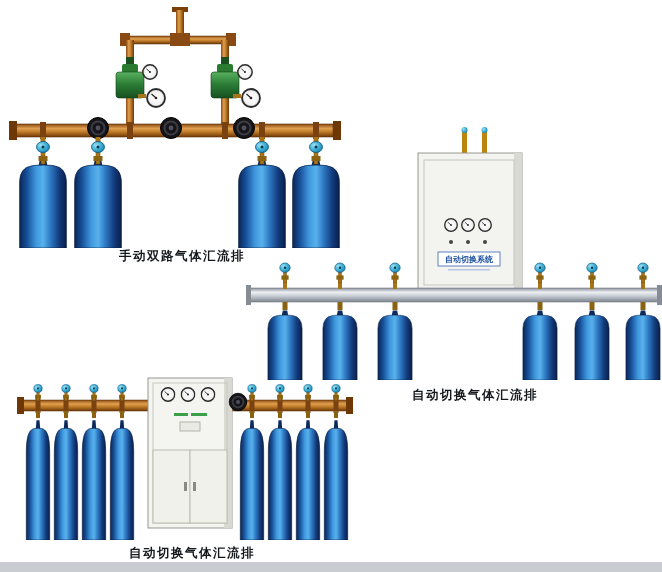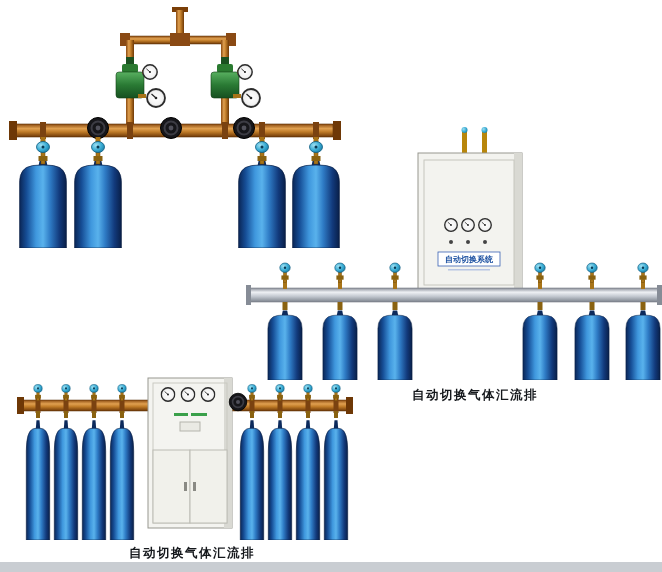--- a/index.html
+++ b/index.html
@@ -250,17 +250,18 @@
       <rect x="179" y="41" width="16" height="3" fill="#3aa04a"></rect>
       <rect x="168" y="50" width="20" height="9" fill="#eaeae4" stroke="#b4b4ac"></rect>
       <rect x="141" y="78" width="37" height="73" fill="#f1f1eb" stroke="#bcbcb4"></rect>
       <rect x="178" y="78" width="37" height="73" fill="#f1f1eb" stroke="#bcbcb4"></rect>
       <rect x="172" y="110" width="3" height="9" fill="#8a8a84"></rect>
       <rect x="181" y="110" width="3" height="9" fill="#8a8a84"></rect>
     </g>
     <use href="#blackWheel" x="216" y="20" width="20" height="20"></use>
   </svg>
 
+  <div class="caption" style="left:100px;top:248px;width:164px">手动双路气体汇流排</div>
   <div class="caption" style="left:398px;top:387px;width:154px">自动切换气体汇流排</div>
   <div class="caption" style="left:112px;top:545px;width:160px">自动切换气体汇流排</div>
 
   <div class="strip"></div>
 </div>
 
 </body></html>

